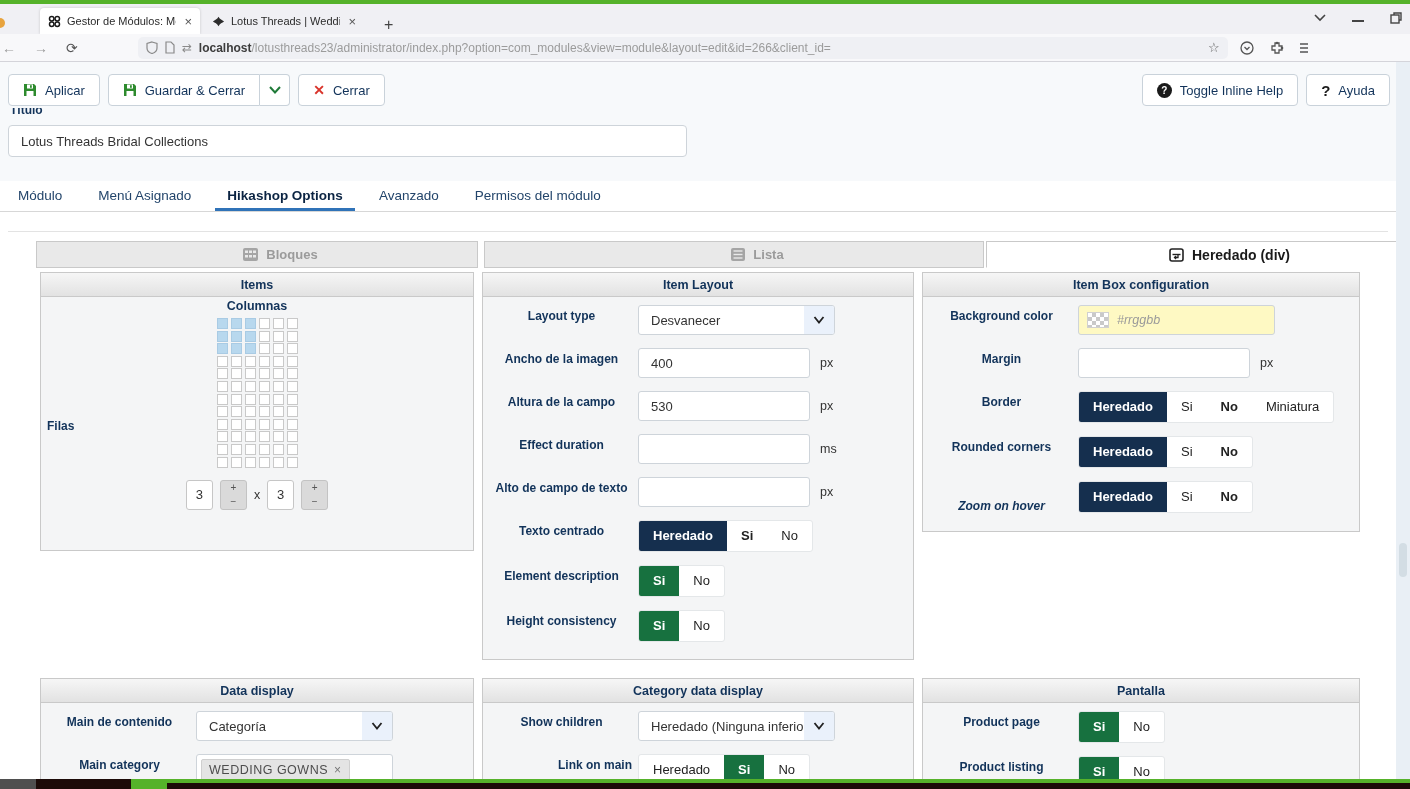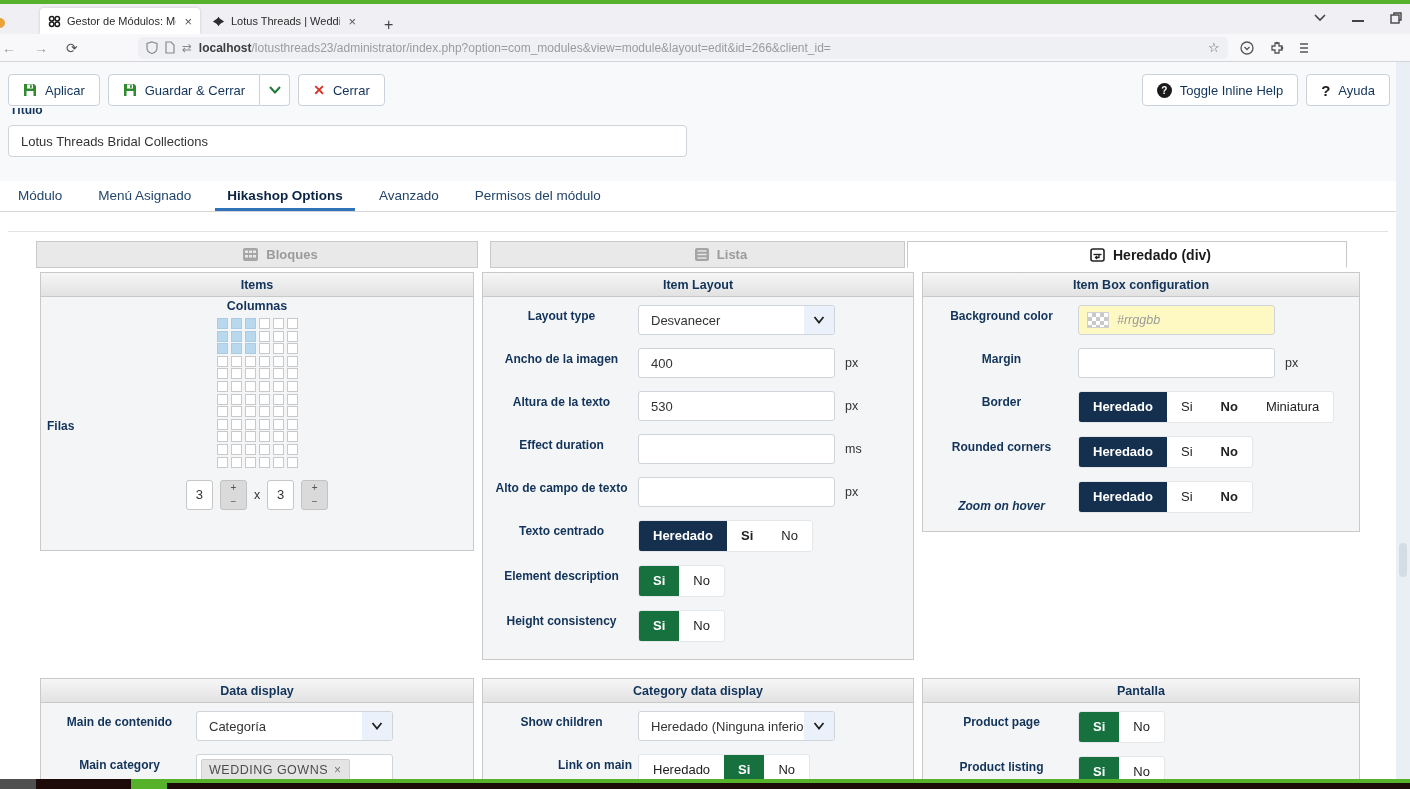--- a/index.html
+++ b/index.html
@@ -70,21 +70,21 @@
 
   .panel { position:absolute; background:#f4f5f6; border:1px solid #c9c9c9; overflow:hidden; }
   .phead { height:24px; background:linear-gradient(#f6f6f6,#e2e2e2); border-bottom:1px solid #c9c9c9;
     display:flex; align-items:center; justify-content:center; font-size:12.5px; font-weight:bold; color:#12335a; }
   .pbody { padding:8px 8px 8px 8px; }
 
   .frow { display:flex; margin-bottom:13px; min-height:30px; }
   .flabel { width:147px; flex:none; font-size:12px; font-weight:bold; color:#12335a; padding-top:4px; padding-right:6px;text-align:center; }
   .fctrl { display:flex; align-items:center; gap:10px; }
   .suffix { font-size:12.5px; color:#333; }
-  .txt { width:197px; height:30px; background:#fff; border:1px solid #ced4da; border-radius:3px;
+  .txt { width:172px; height:30px; background:#fff; border:1px solid #ced4da; border-radius:3px;
     font-size:13px; color:#333; padding:0 12px; font-family:"Liberation Sans", sans-serif; }
   .txt::placeholder { color:#9a9a9a; font-style:italic; }
   .sel { width:197px; height:30px; background:#fff; border:1px solid #ced4da; border-radius:3px;
     display:flex; align-items:center; overflow:hidden; }
   .sel-val { flex:1; font-size:13px; color:#333; padding:0 0 0 12px; white-space:nowrap; overflow:hidden; }
   .sel-caret { width:30px; height:28px; flex:none; background:#eaf1fb; display:flex; align-items:center; justify-content:center; }
   .btngroup { display:inline-flex; background:#fff; border:1px solid #e4e7e9; border-radius:3px; overflow:hidden; }
   .tbtn { height:30px; line-height:30px; padding:0 14px; font-size:13px; color:#222; white-space:nowrap; }
   .tbtn.bold { font-weight:bold; }
   .tbtn.sel-navy { background:#152f4e; color:#fff; font-weight:bold; }
@@ -291,21 +291,21 @@
                 <rect x="6" y="2.5" width="3" height="2.5"></rect>
                 <rect x="10" y="2.5" width="3" height="2.5"></rect>
                 <rect x="2" y="7" width="3" height="2.5"></rect>
                 <rect x="6" y="7" width="3" height="2.5"></rect>
                 <rect x="10" y="7" width="3" height="2.5"></rect>
               </g>
             </svg>
           </span>
           <span>Bloques</span>
         </div>
-        <div class="coltab" style="width: 415px; margin-left: 12px;">
+        <div class="coltab" style="width: 500px; margin-left: 6px;">
           <span>
             <svg width="14" height="13" viewBox="0 0 14 13">
               <rect x="0" y="0" width="14" height="13" rx="2" fill="#a5a5a5"></rect>
               <g stroke="#e9e9e9" stroke-width="1.4">
                 <line x1="2.5" y1="3" x2="11.5" y2="3"></line>
                 <line x1="2.5" y1="6.5" x2="11.5" y2="6.5"></line>
                 <line x1="2.5" y1="10" x2="11.5" y2="10"></line>
               </g>
             </svg>
           </span>
@@ -437,21 +437,21 @@
             </div>
           </div>
           <div class="frow">
             <div class="flabel">Ancho de la imagen</div>
             <div class="fctrl">
               <input class="txt" value="400" style="">
               <span class="suffix">px</span>
             </div>
           </div>
           <div class="frow">
-            <div class="flabel">Altura de la texto</div>
+            <div class="flabel">Altura de la campo</div>
             <div class="fctrl">
               <input class="txt" value="530" style="">
               <span class="suffix">px</span>
             </div>
           </div>
           <div class="frow">
             <div class="flabel">Effect duration</div>
             <div class="fctrl">
               <input class="txt" style="">
               <span class="suffix">ms</span>

